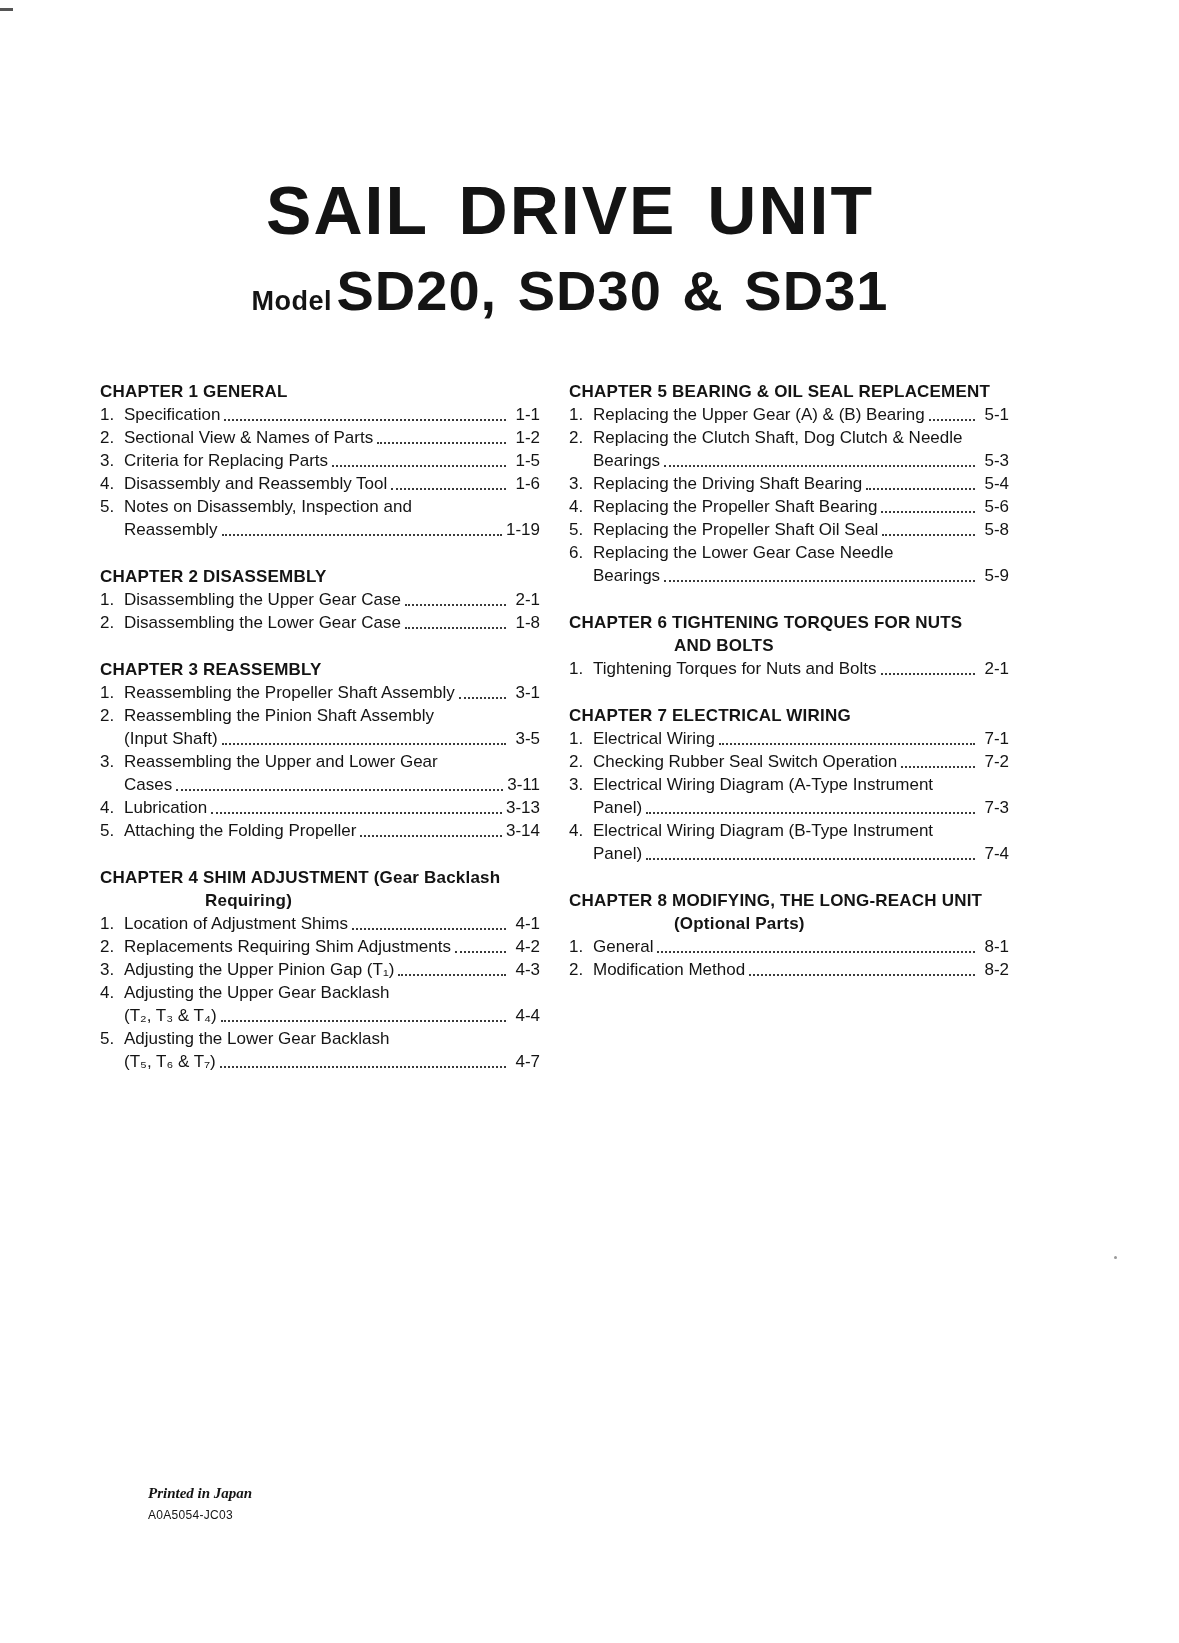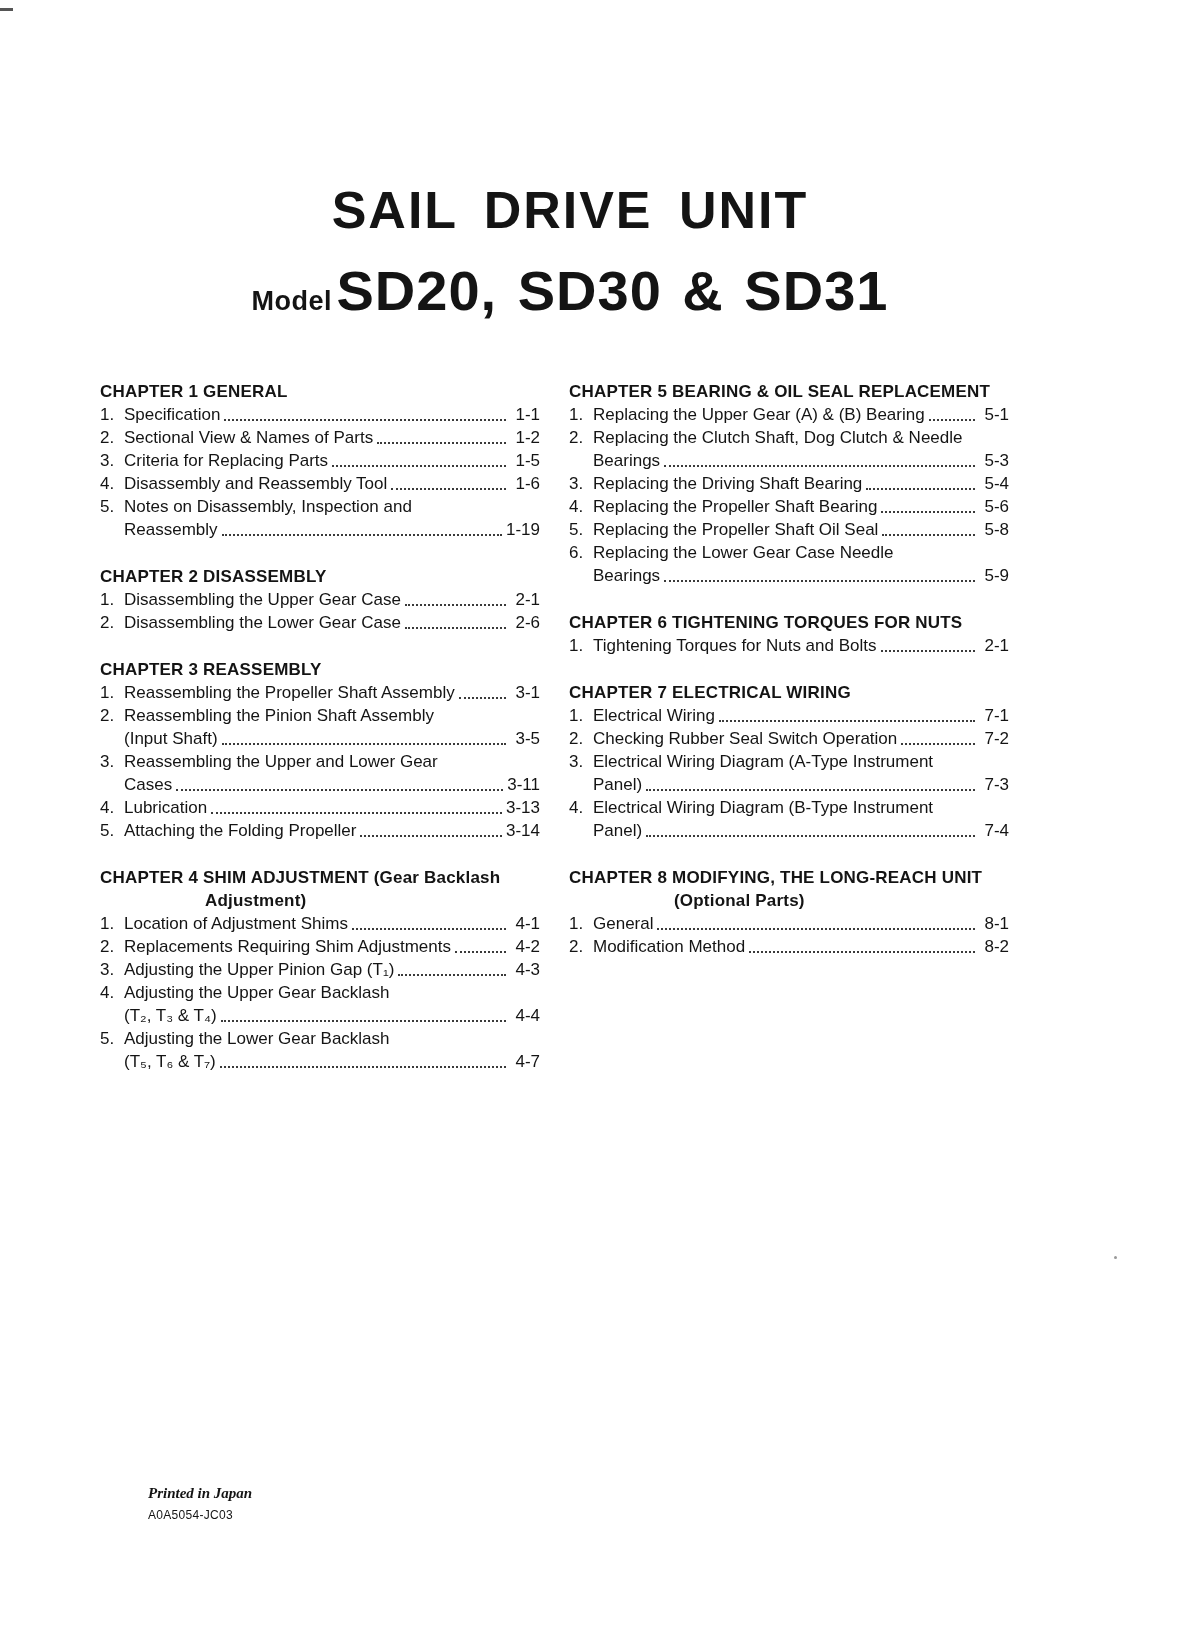--- a/index.html
+++ b/index.html
@@ -14,21 +14,21 @@
     overflow: hidden;
   }
 
   
   .artifact-dash { position:absolute; top:8px; left:0; width:13px; height:3px; background:#555; }
   .artifact-dot  { position:absolute; left:1114px; top:1256px; width:3px; height:3px; background:#999; border-radius:50%; }
 
   
   .title-block { position:absolute; top:178px; left:0; width:1140px; text-align:center; }
   .title-main {
-    font-size:52px; font-weight:bold; letter-spacing:2px;
+    font-size:68px; font-weight:bold; letter-spacing:2px;
     line-height:64px; word-spacing:10px;
   }
   .title-model { margin-top:16px; white-space:nowrap; }
   .model-label { font-size:27px; font-weight:bold; letter-spacing:0.5px; vertical-align:baseline; }
   .model-numbers { font-size:56px; font-weight:bold; letter-spacing:1px; vertical-align:baseline; word-spacing:4px; }
 
   
   .toc { position:absolute; top:380px; left:100px; display:flex; gap:29px; }
   .toc-col { width:440px; }
   .chapter { margin-bottom:24px; }
@@ -114,21 +114,21 @@
           <div class="toc-line">
             <span class="num">1.</span>
             <span class="txt">Disassembling the Upper Gear Case</span>
             <span class="dots"></span>
             <span class="pg">2-1</span>
           </div>
           <div class="toc-line">
             <span class="num">2.</span>
             <span class="txt">Disassembling the Lower Gear Case</span>
             <span class="dots"></span>
-            <span class="pg">2-6</span>
+            <span class="pg">1-8</span>
           </div>
         </div>
         <div class="chapter">
           <div class="chapter-heading">CHAPTER 3 REASSEMBLY</div>
           <div class="toc-line">
             <span class="num">1.</span>
             <span class="txt">Reassembling the Propeller Shaft Assembly</span>
             <span class="dots"></span>
             <span class="pg">3-1</span>
           </div>
@@ -158,21 +158,21 @@
           </div>
           <div class="toc-line">
             <span class="num">5.</span>
             <span class="txt">Attaching the Folding Propeller</span>
             <span class="dots"></span>
             <span class="pg">3-14</span>
           </div>
         </div>
         <div class="chapter">
           <div class="chapter-heading">CHAPTER 4 SHIM ADJUSTMENT (Gear Backlash</div>
-          <div class="chapter-heading cont">Adjustment)</div>
+          <div class="chapter-heading cont">Requiring)</div>
           <div class="toc-line">
             <span class="num">1.</span>
             <span class="txt">Location of Adjustment Shims</span>
             <span class="dots"></span>
             <span class="pg">4-1</span>
           </div>
           <div class="toc-line">
             <span class="num">2.</span>
             <span class="txt">Replacements Requiring Shim Adjustments</span>
             <span class="dots"></span>
@@ -245,20 +245,21 @@
             <span class="txt">Replacing the Lower Gear Case Needle</span>
           </div>
           <div class="toc-line cont">
             <span class="txt">Bearings</span>
             <span class="dots"></span>
             <span class="pg">5-9</span>
           </div>
         </div>
         <div class="chapter">
           <div class="chapter-heading">CHAPTER 6 TIGHTENING TORQUES FOR NUTS</div>
+          <div class="chapter-heading cont">AND BOLTS</div>
           <div class="toc-line">
             <span class="num">1.</span>
             <span class="txt">Tightening Torques for Nuts and Bolts</span>
             <span class="dots"></span>
             <span class="pg">2-1</span>
           </div>
         </div>
         <div class="chapter">
           <div class="chapter-heading">CHAPTER 7 ELECTRICAL WIRING</div>
           <div class="toc-line">

